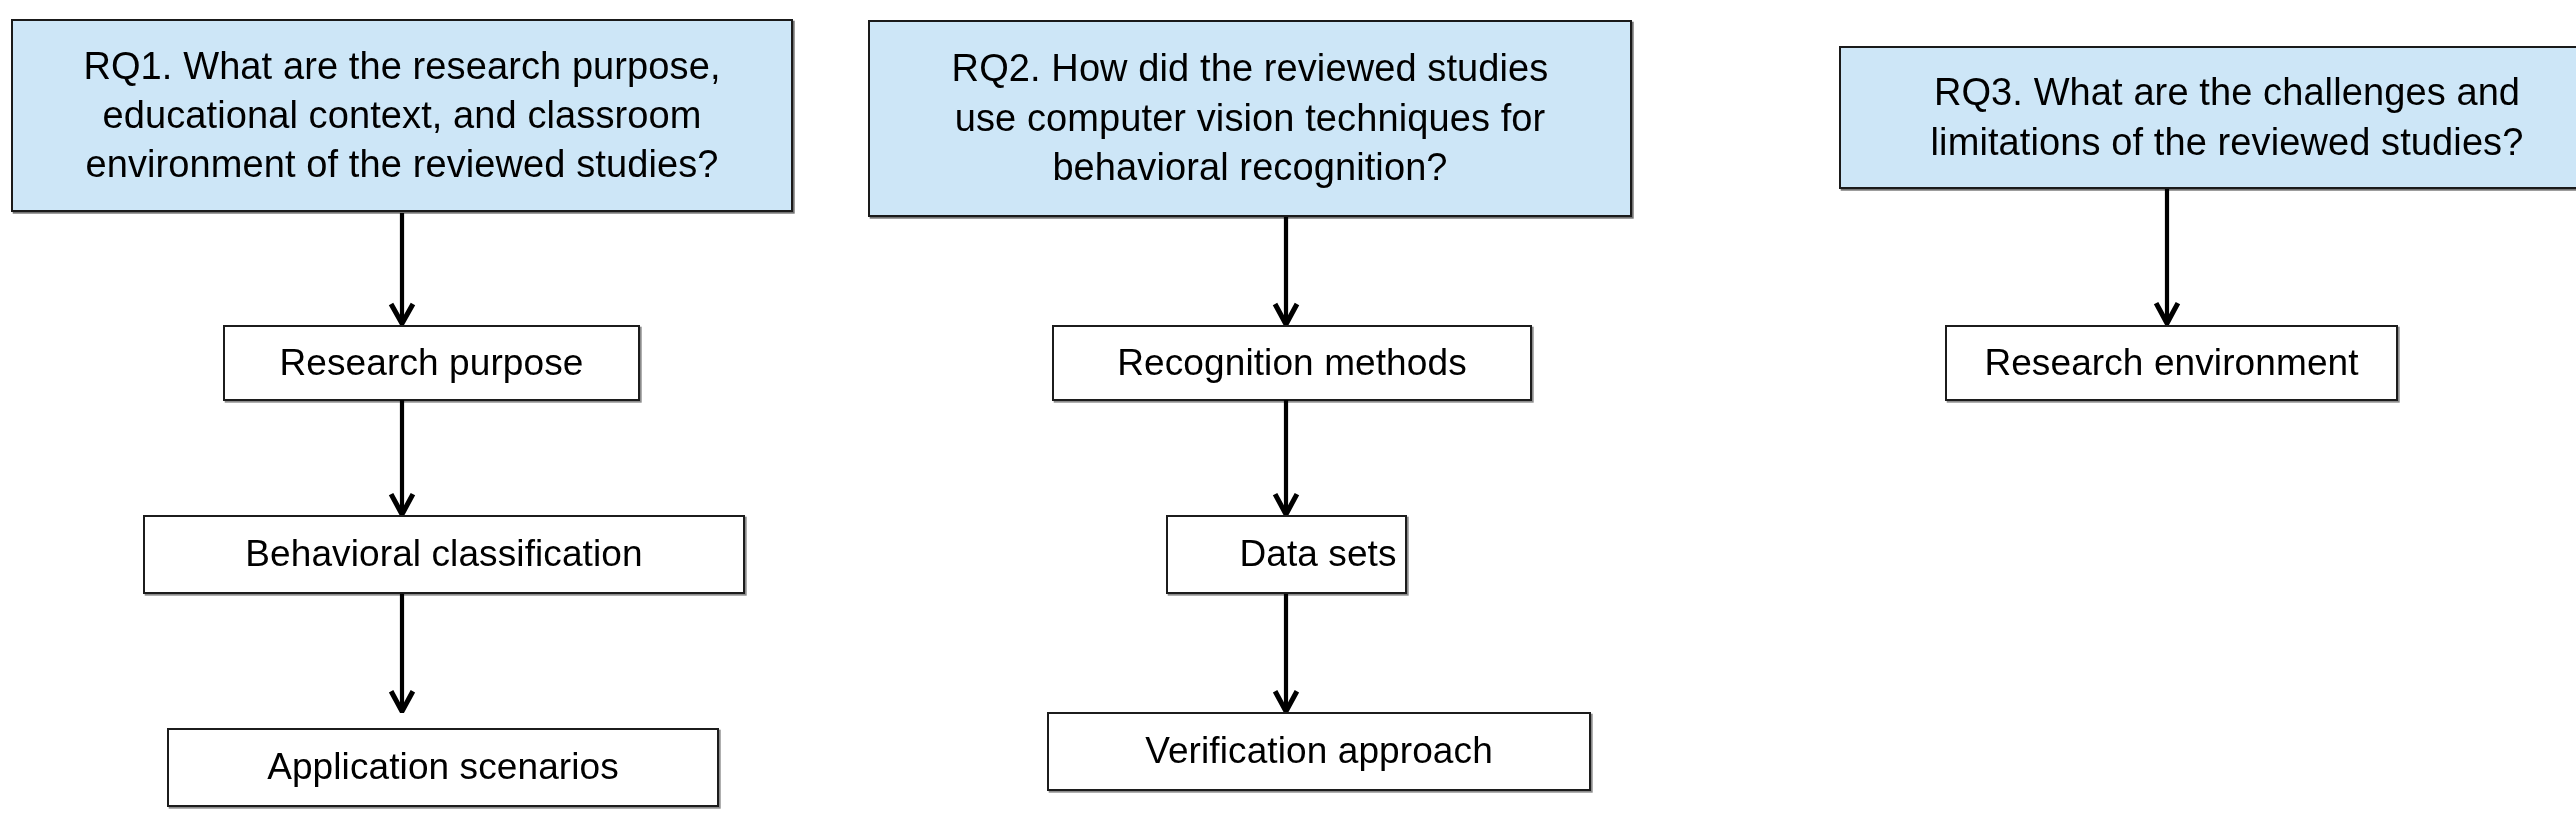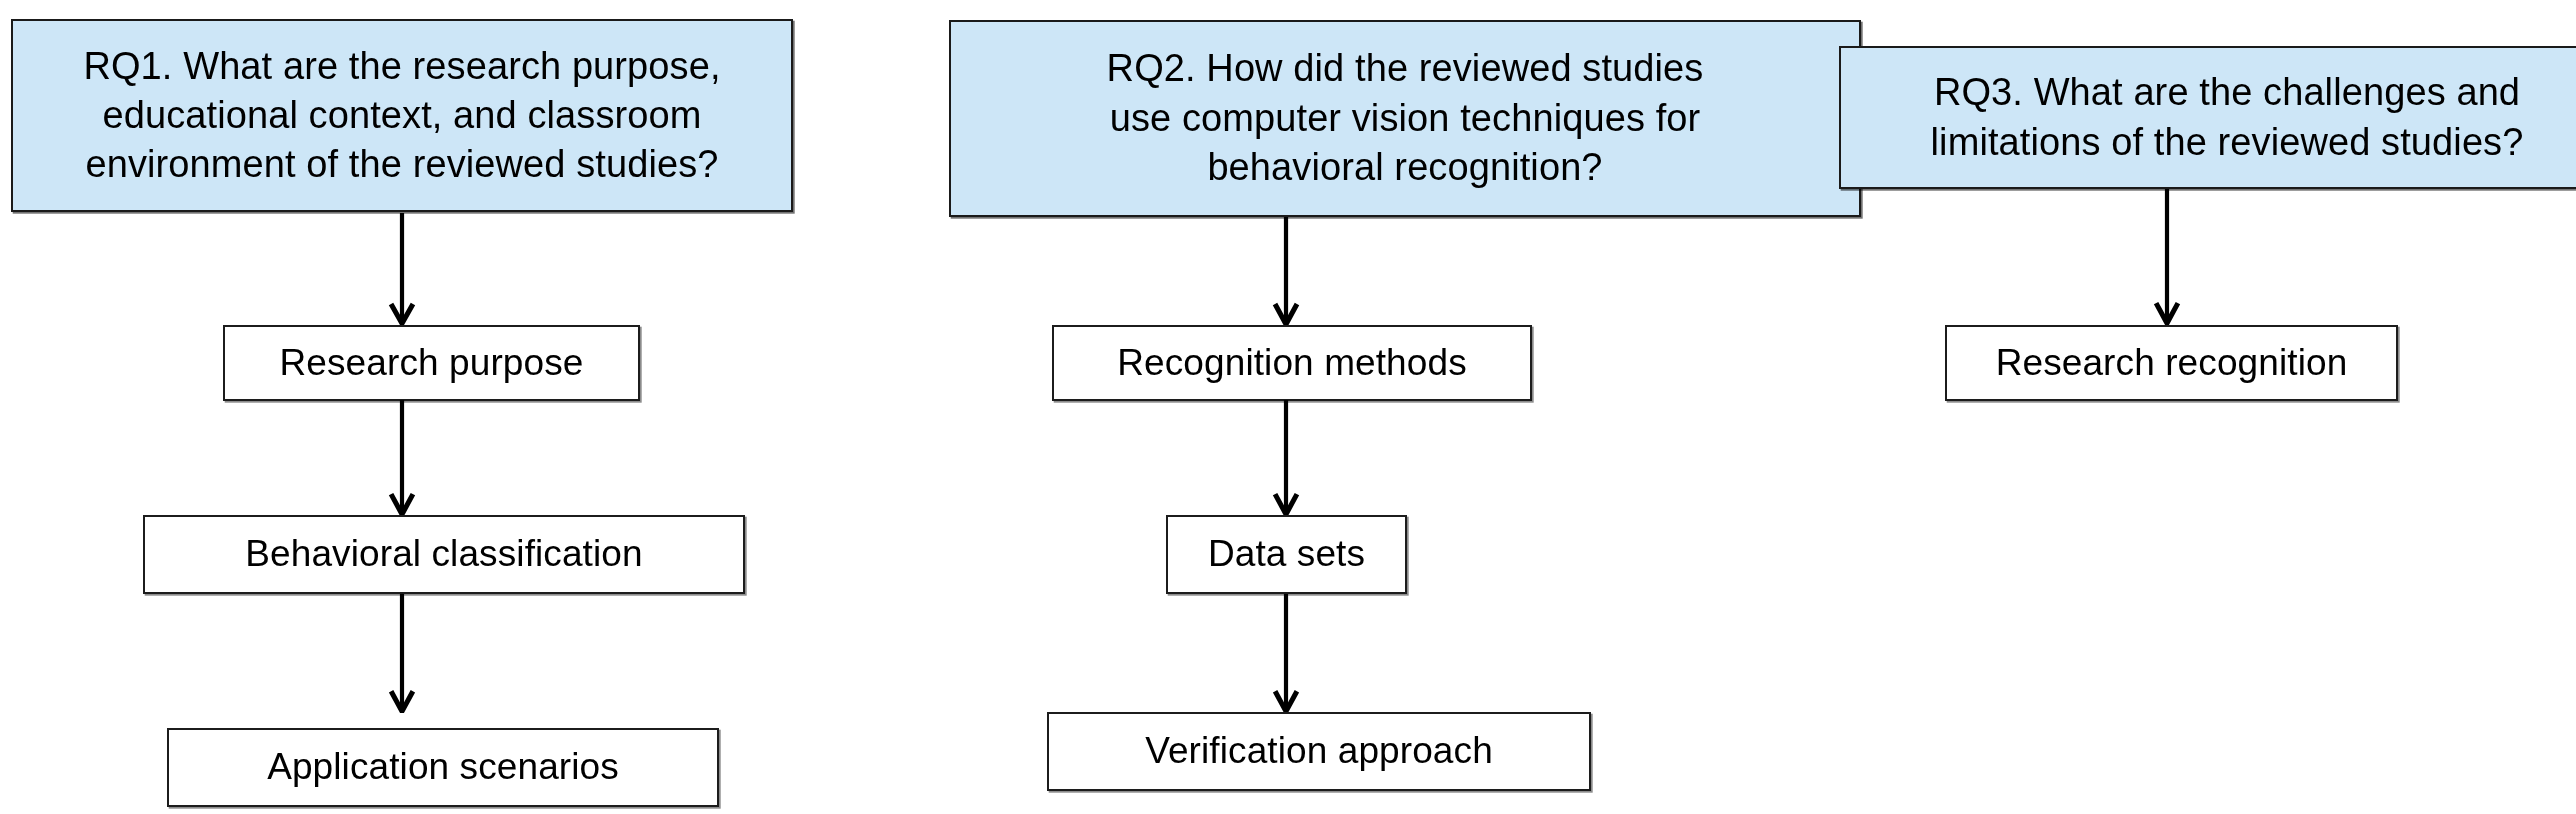--- a/index.html
+++ b/index.html
@@ -90,21 +90,21 @@
     <svg width="34" height="119" viewBox="0 0 40 142">
       <line x1="20" y1="0" x2="20" y2="137" stroke="#000000" stroke-width="5"></line>
       <polyline points="7,116 20,140 33,116" fill="none" stroke="#000000" stroke-width="6" stroke-linecap="butt" stroke-linejoin="miter"></polyline>
     </svg>
   </div>
 
   <div class="node step" style="left:167px; top:728px; width:552px; height:79px;">
     <span class="txt">Application scenarios</span>
   </div>
 
-  <div class="node rq" style="left:949px; top:20px; width:912px; height:197px;">
+  <div class="node rq" style="left:868px; top:20px; width:764px; height:197px;">
     <span class="txt">RQ2. How did the reviewed studies
 use computer vision techniques for
 behavioral recognition?</span>
   </div>
 
   <div class="connector" style="left:1269px; top:217px; width:34px; height:109px;">
     <svg width="34" height="109" viewBox="0 0 40 129">
       <line x1="20" y1="0" x2="20" y2="124" stroke="#000000" stroke-width="5"></line>
       <polyline points="7,103 20,127 33,103" fill="none" stroke="#000000" stroke-width="6" stroke-linecap="butt" stroke-linejoin="miter"></polyline>
     </svg>
@@ -114,21 +114,21 @@
     <span class="txt">Recognition methods</span>
   </div>
 
   <div class="connector" style="left:1269px; top:400px; width:34px; height:116px;">
     <svg width="34" height="116" viewBox="0 0 40 138">
       <line x1="20" y1="0" x2="20" y2="133" stroke="#000000" stroke-width="5"></line>
       <polyline points="7,112 20,136 33,112" fill="none" stroke="#000000" stroke-width="6" stroke-linecap="butt" stroke-linejoin="miter"></polyline>
     </svg>
   </div>
 
-  <div class="node step" style="left:1166px; top:515px; width:241px; height:79px;">
+  <div class="node step" style="left:1166px; top:515px; width:241px; height:79px;text-align:right;">
     <span class="txt">Data sets</span>
   </div>
 
   <div class="connector" style="left:1269px; top:594px; width:34px; height:119px;">
     <svg width="34" height="119" viewBox="0 0 40 142">
       <line x1="20" y1="0" x2="20" y2="137" stroke="#000000" stroke-width="5"></line>
       <polyline points="7,116 20,140 33,116" fill="none" stroke="#000000" stroke-width="6" stroke-linecap="butt" stroke-linejoin="miter"></polyline>
     </svg>
   </div>
 
@@ -142,17 +142,17 @@
   </div>
 
   <div class="connector" style="left:2150px; top:189px; width:34px; height:136px;">
     <svg width="34" height="136" viewBox="0 0 40 162">
       <line x1="20" y1="0" x2="20" y2="157" stroke="#000000" stroke-width="5"></line>
       <polyline points="7,136 20,160 33,136" fill="none" stroke="#000000" stroke-width="6" stroke-linecap="butt" stroke-linejoin="miter"></polyline>
     </svg>
   </div>
 
   <div class="node step" style="left:1945px; top:325px; width:453px; height:76px;">
-    <span class="txt">Research recognition</span>
+    <span class="txt">Research environment</span>
   </div>
 
 </div>
 
 
 </body></html>

